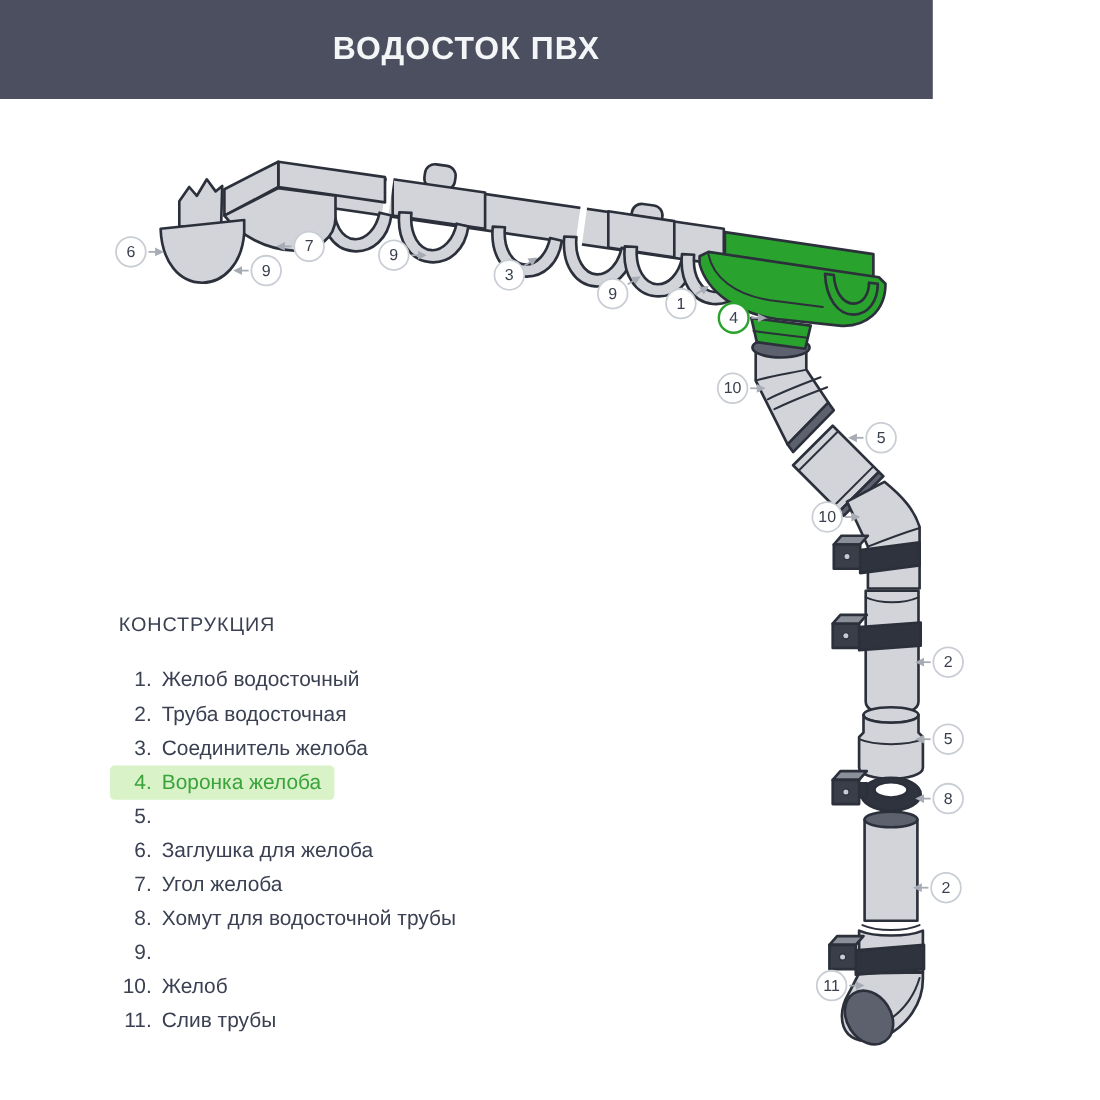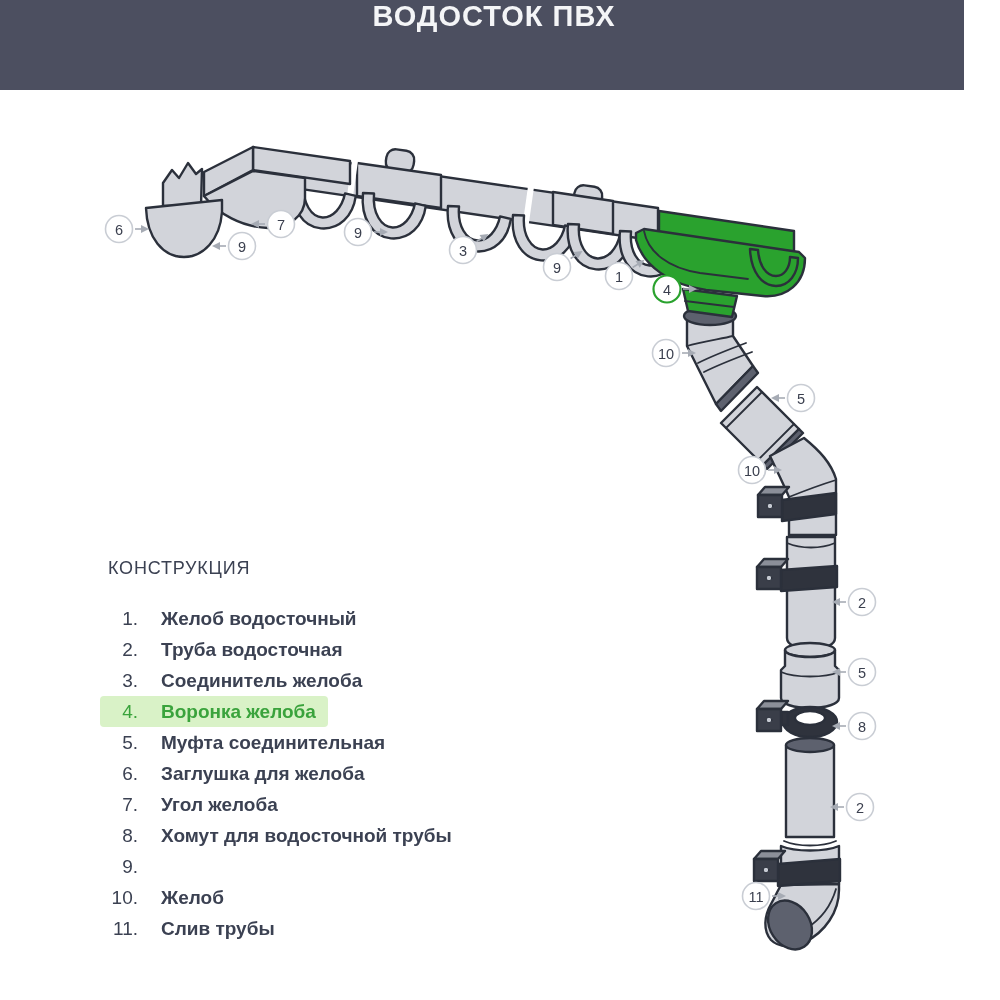--- a/index.html
+++ b/index.html
@@ -8,45 +8,44 @@
     --part-gray:#d2d4da; --part-dark:#5d616e; --outline:#2b303b; --band-dark:#2f333d;
     --callout-border:#c9cdd4; --callout-text:#3a3f4e; --arrow:#a6abb4;
   }
   html,body{margin:0;padding:0;}
   body{
     width:1000px;height:1000px;position:relative;overflow:hidden;
     background:var(--page-bg);
     font-family:"Liberation Sans", sans-serif;
   }
   .header{
-    position:absolute;left:0;top:0;width:940px;height:90px;
-    background:var(--header-bg);display:flex;justify-content:center;
+    position:absolute;left:0;top:0;width:848px;height:90px;
+    background:var(--header-bg);display:flex;align-items:center;justify-content:center;
     z-index:3;
-    padding-left:24px;
   }
   .header-title{
     color:var(--header-text);font-size:29px;font-weight:700;letter-spacing:1px;
   }
   svg.diagram{position:absolute;left:0;top:0;width:1000px;height:1000px;z-index:1;}
   .art{stroke:var(--outline);stroke-width:2.4;stroke-linejoin:round;stroke-linecap:round;}
   .g-gray{fill:var(--part-gray);}
   .g-green{fill:var(--accent-green);}
   .g-dark{fill:var(--part-dark);}
   .g-band{fill:var(--band-dark);}
   .g-white{fill:#ffffff;stroke:none;}
   .ln{fill:none;stroke-width:1.8;}
   .cube-top{fill:#8b8f99;}
   .cube-front{fill:#3a3e49;}
   .cube-dot{fill:#c6cad2;stroke-width:1;}
   .legend{position:absolute;left:100px;top:558px;color:var(--text);z-index:2;}
   .legend-title{font-size:18px;font-weight:400;letter-spacing:0.8px;margin:0 0 24px 8px;}
   .legend-list{list-style:none;margin:0;padding:0;}
   .legend-item{display:flex;width:max-content;line-height:31px;font-size:19px;padding:0 12px 0 0;border-radius:4px;}
   .legend-item .num{width:38px;text-align:right;}
-  .legend-item .lbl{margin-left:23px;font-weight:bold;}
+  .legend-item .lbl{margin-left:9px;}
   .legend-item.highlight{background:var(--hl-bg);color:var(--hl-text);}
 </style>
 </head>
 <body>
 
 <div class="header">
   <div class="header-title">ВОДОСТОК ПВХ</div>
 </div>
 
 <svg class="diagram" viewBox="0 0 1000 1000" xmlns="http://www.w3.org/2000/svg">
@@ -250,21 +249,20 @@
       <li class="legend-item">
         <span class="num">3.</span>
         <span class="lbl">Соединитель желоба</span>
       </li>
       <li class="legend-item highlight">
         <span class="num">4.</span>
         <span class="lbl">Воронка желоба</span>
       </li>
       <li class="legend-item">
         <span class="num">5.</span>
-        <span class="lbl">Муфта соединительная</span>
       </li>
       <li class="legend-item">
         <span class="num">6.</span>
         <span class="lbl">Заглушка для желоба</span>
       </li>
       <li class="legend-item">
         <span class="num">7.</span>
         <span class="lbl">Угол желоба</span>
       </li>
       <li class="legend-item">

